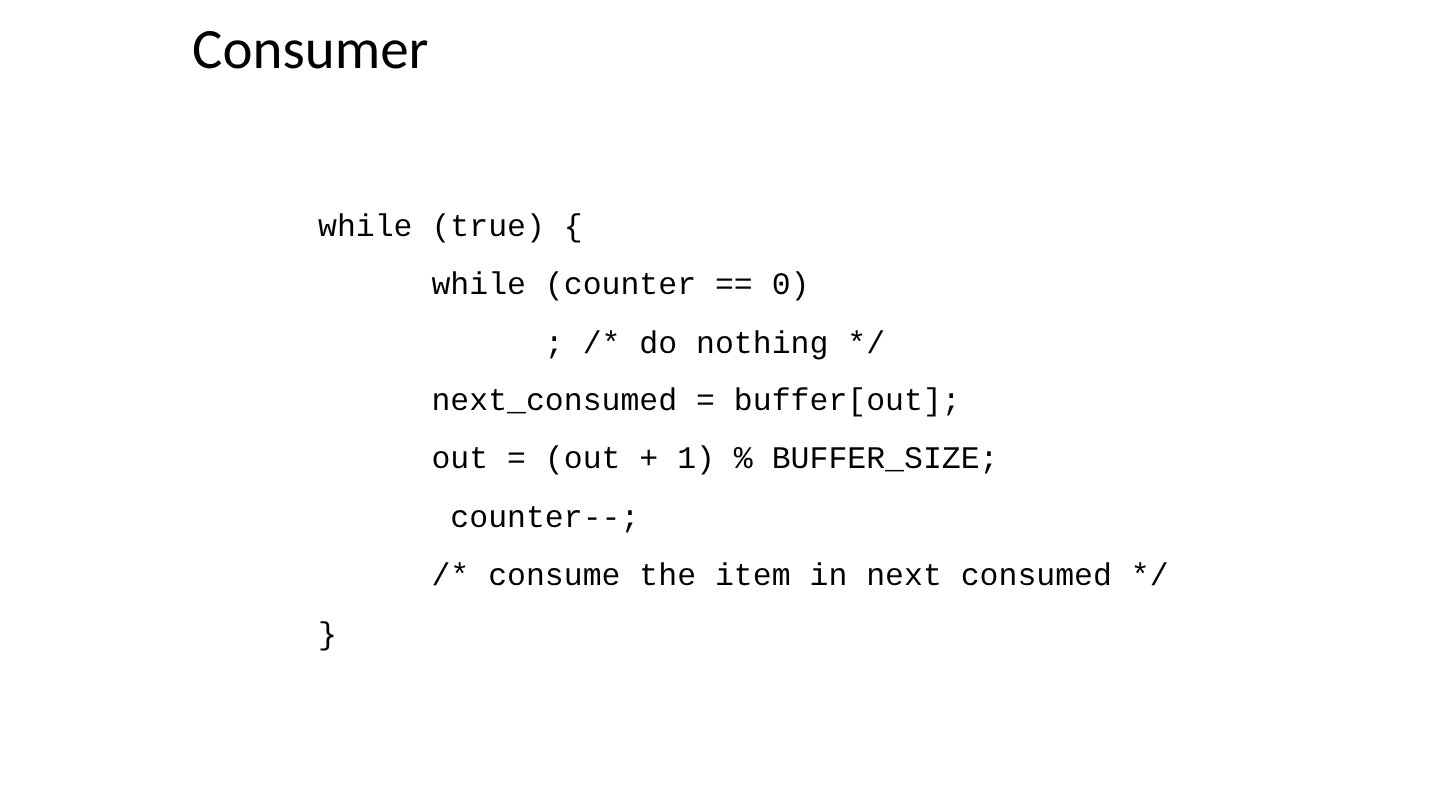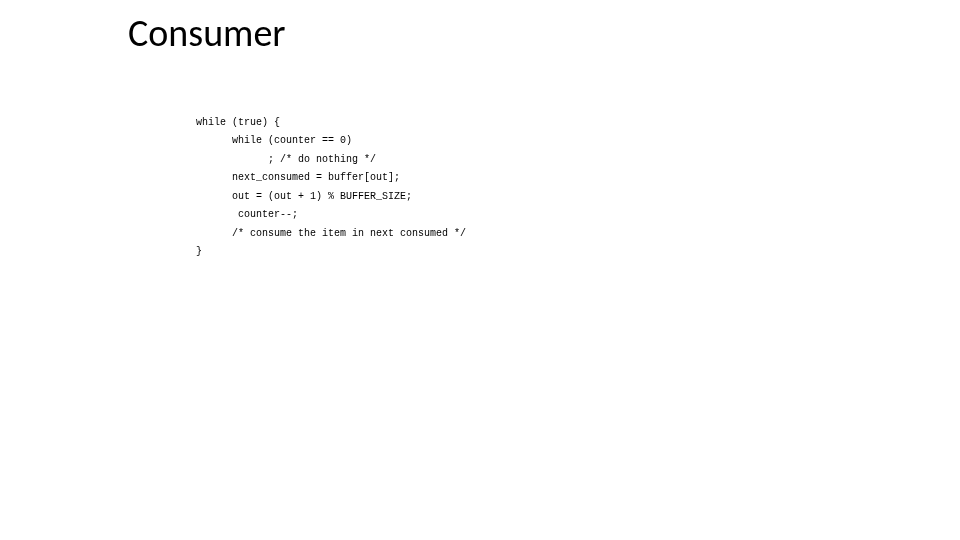--- a/index.html
+++ b/index.html
@@ -17,24 +17,24 @@
     .title {
       position: absolute;
       left: 128px;
       top: 10px;
       font-size: 38px;
       font-weight: 400;
       color: #000000;
     }
     .code-block {
       position: absolute;
-      left: 196px;
+      left: 212px;
       top: 95px;
       font-family: 'Courier New', Courier, monospace;
-      font-size: 10px;
+      font-size: 21px;
       color: #000000;
       line-height: 1.85;
       white-space: pre;
     }
   </style>
 </head>
 <body>
 
 <div class="title">Consumer</div>
 

